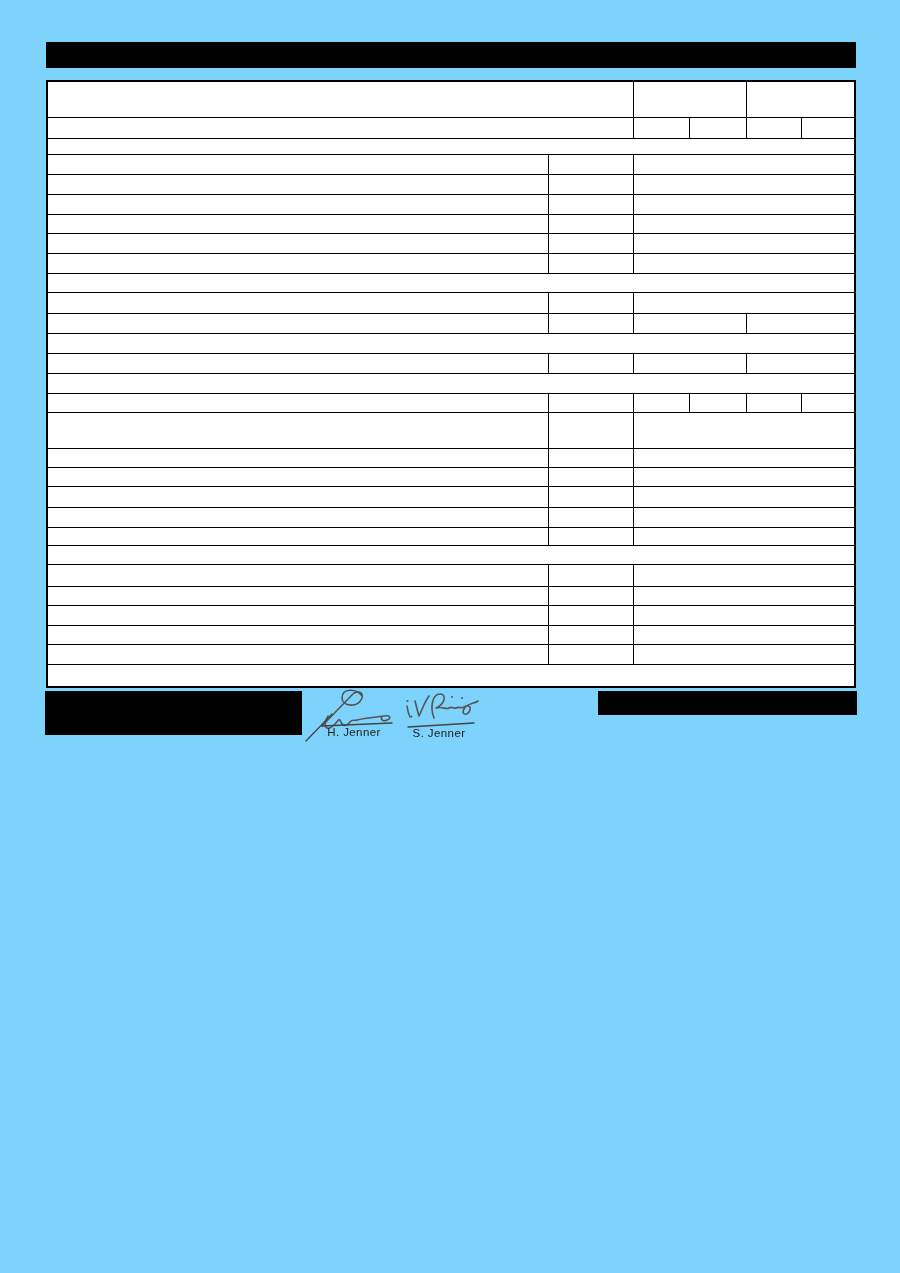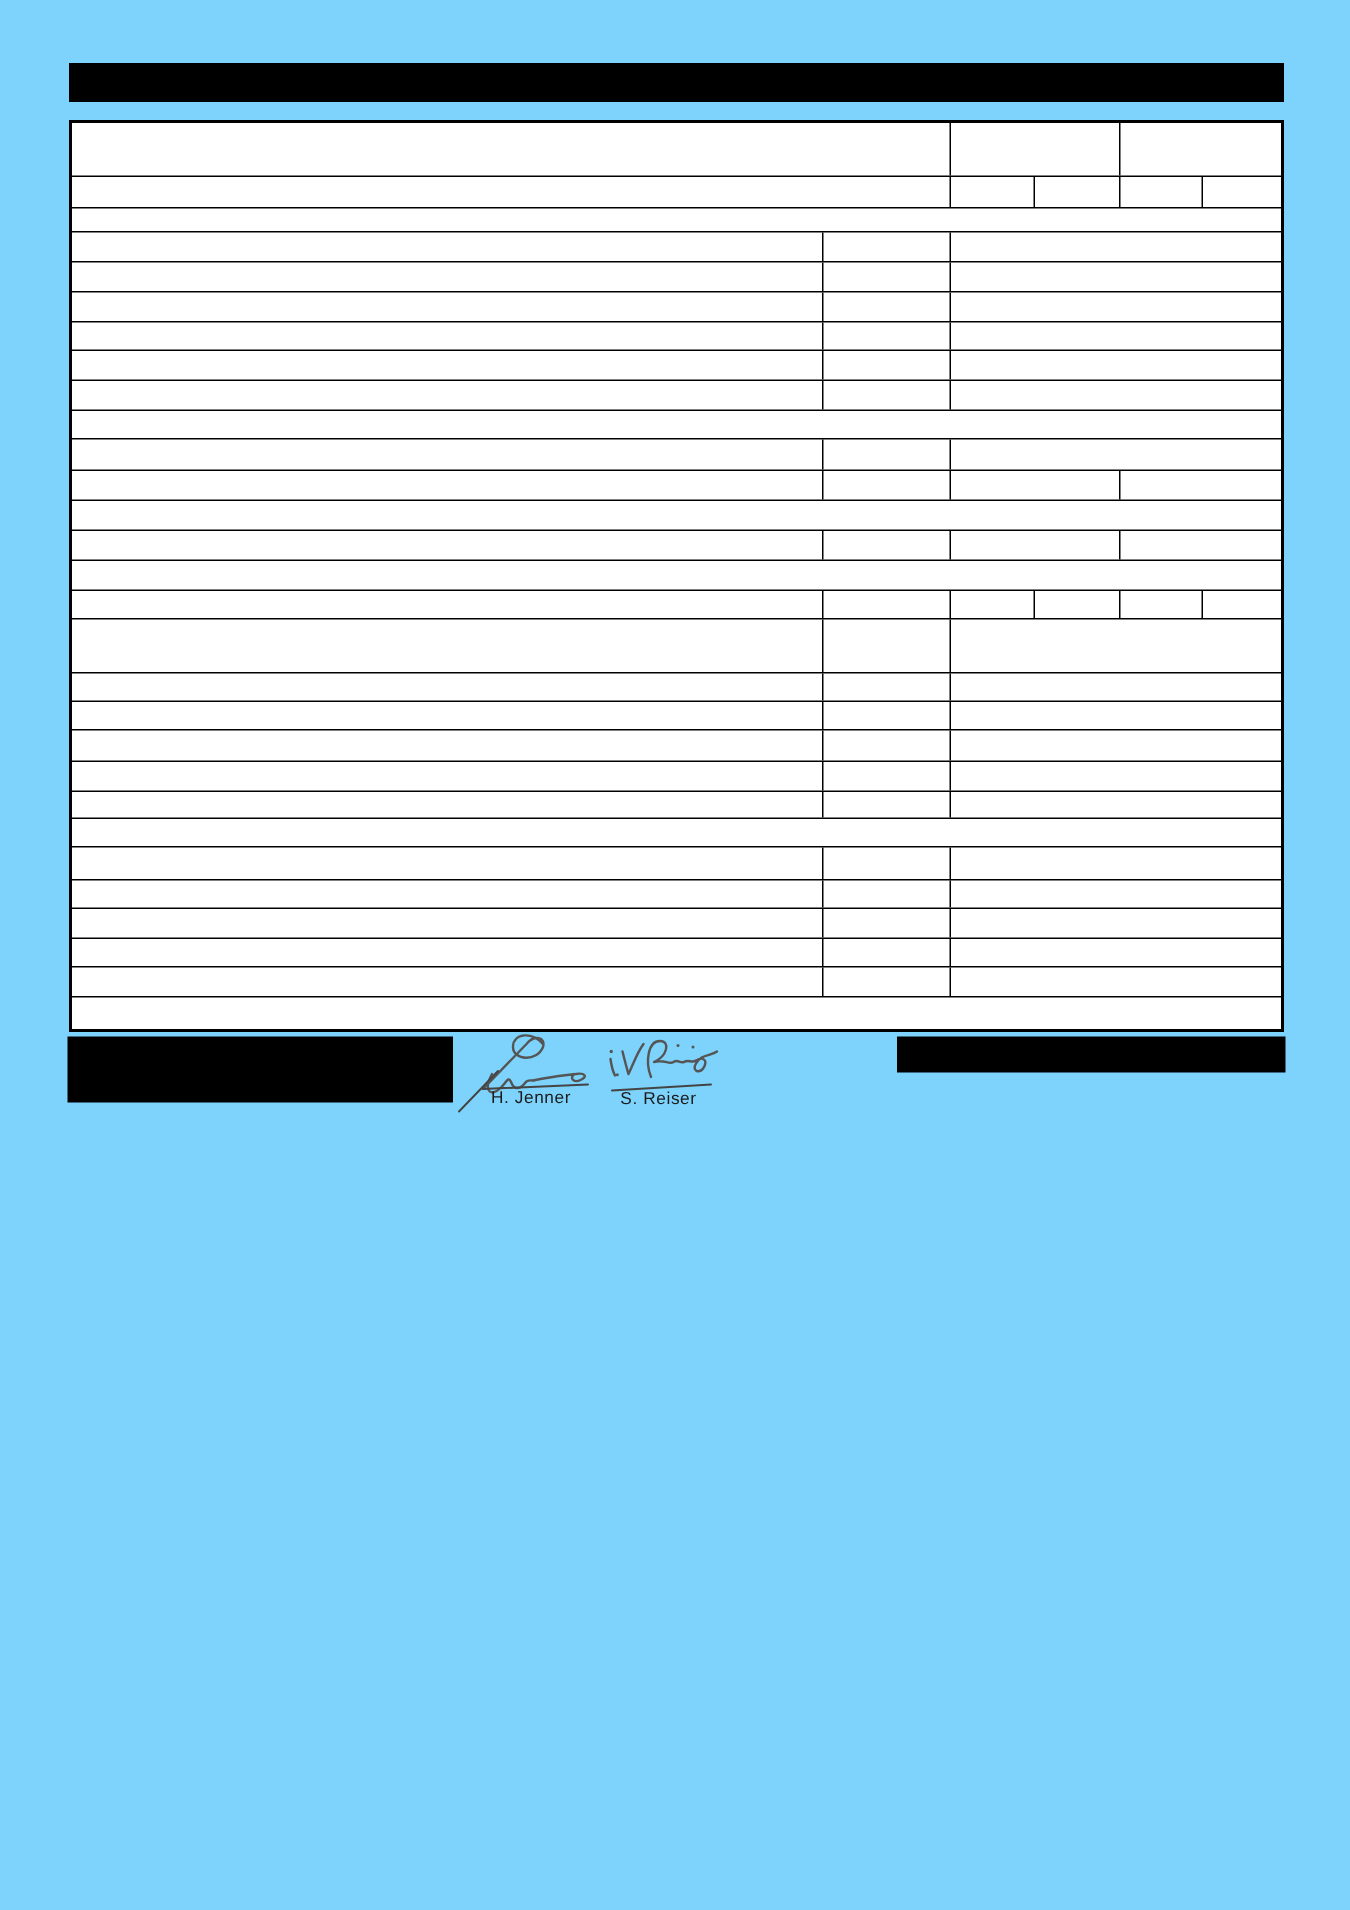--- a/index.html
+++ b/index.html
@@ -208,15 +208,15 @@
       <path class="sig-stroke" d="M11 20 C 11.5 24 12.5 28 14 31"></path>
       <circle cx="11.5" cy="15" r="1.1" fill="#555"></circle>
       <circle cx="15.5" cy="30.5" r="1" fill="#555"></circle>
       <path class="sig-stroke" d="M19 15 C 20.5 21 22 27 23 30 C 26 24 28.5 16 33 10"></path>
       <path class="sig-stroke" d="M38 32 C 34 22 36 8 44 8 C 51 8 49 18 40 22 C 47 20 50 24 53 22 C 56 20 57 23 60 22 C 63 20 65 23 68 21 C 73 18 76 21 73 26 C 70 30 65 28 68 23 C 71 17 78 18 82 15"></path>
       <circle cx="56" cy="11" r="1" fill="#555"></circle>
       <circle cx="66" cy="12" r="1" fill="#555"></circle>
       <path class="sig-line" d="M12 41 L 78 37"></path>
     </svg>
   </div>
-  <div class="sig-name" style="left:406px;top:727px;width:66px;">S. Reiser</div>
+  <div class="sig-name" style="left:406px;top:727px;width:66px;">S. Jenner</div>
 
 </div>
 
 </body></html>

